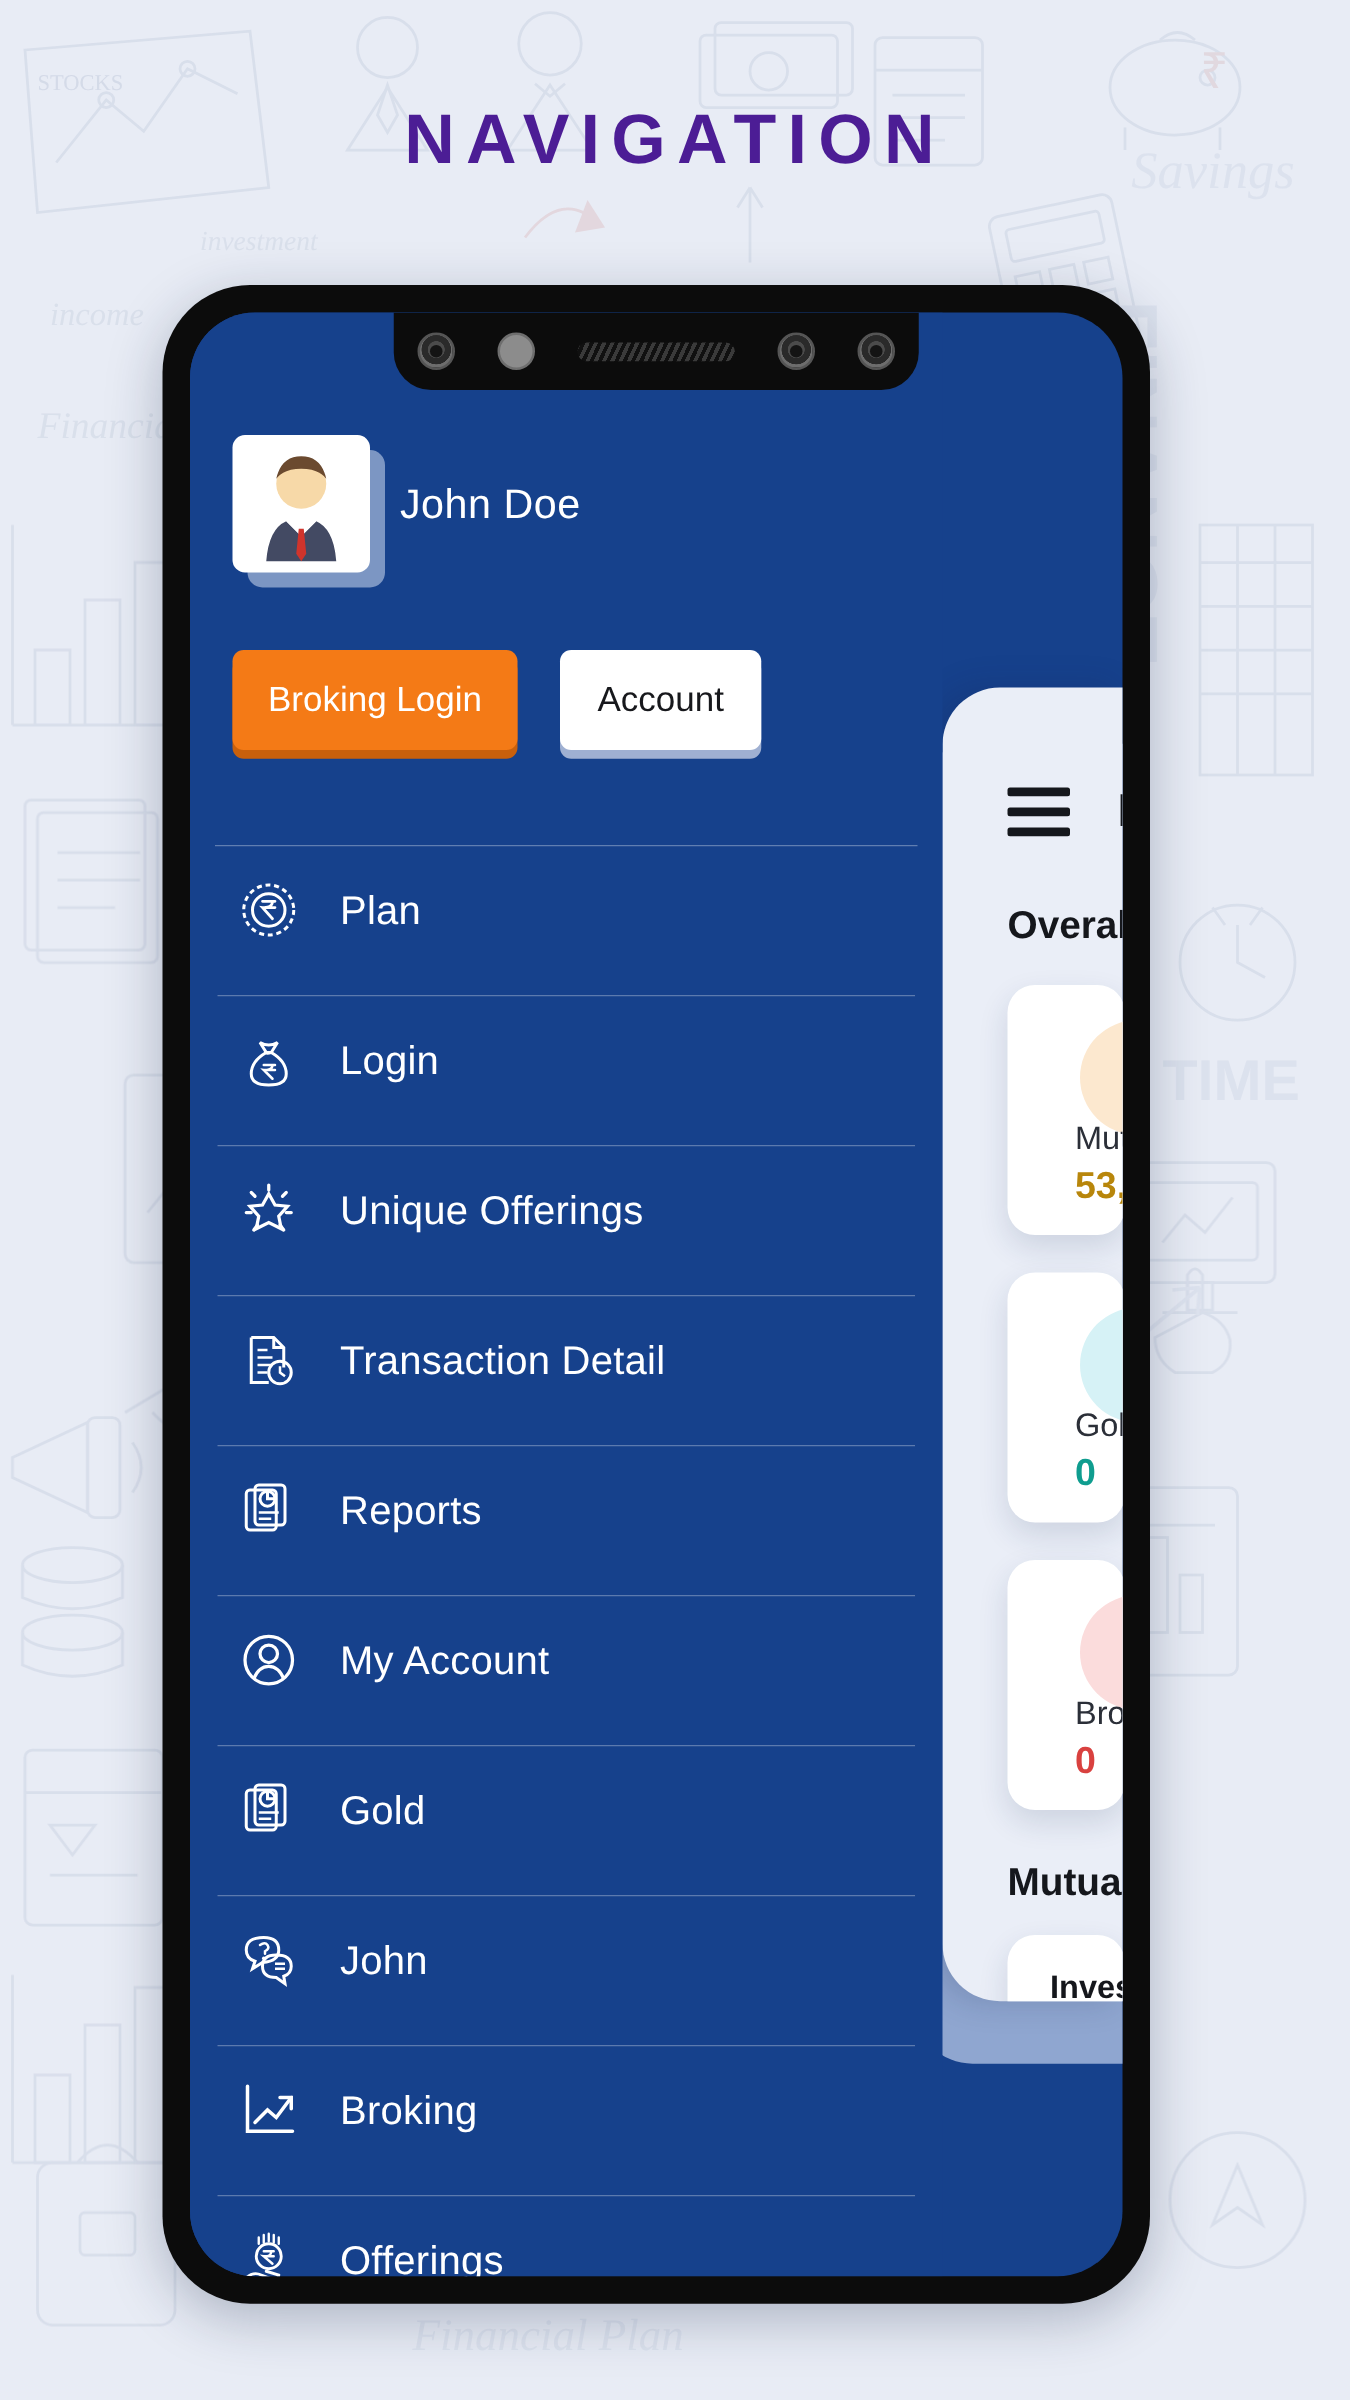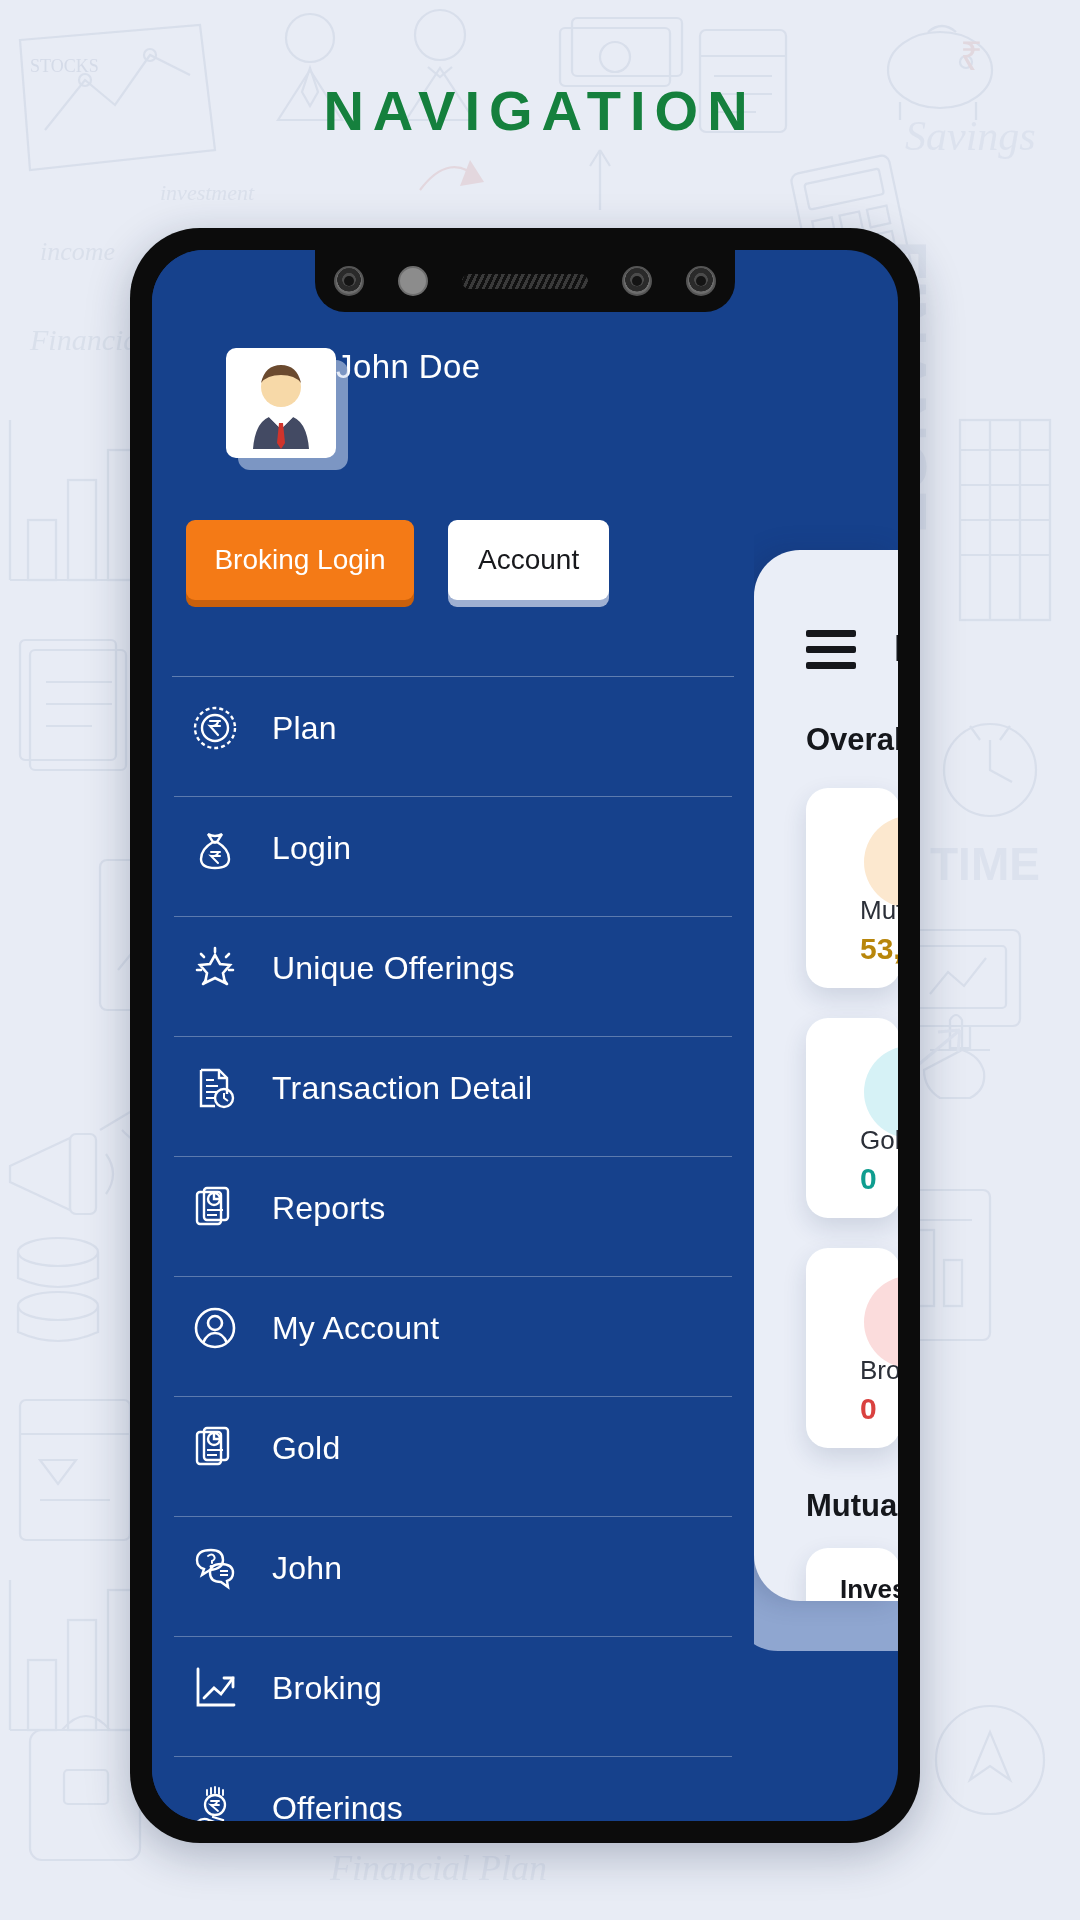--- a/index.html
+++ b/index.html
@@ -12,21 +12,21 @@
   }
 
   
   .bg-doodles{position:absolute;inset:0;z-index:0;opacity:.55;}
   .bg-doodles svg{width:100%;height:100%;}
 
   
   .page-title{
     position:absolute;top:78px;left:0;width:100%;
     text-align:center;z-index:3;
-    font-size:56px;font-weight:bold;letter-spacing:9px;color:#15803d;
+    font-size:56px;font-weight:bold;letter-spacing:9px;color:#4c1d95;
   }
 
   
   .phone{
     position:absolute; left:130px; top:228px;
     width:790px; height:1615px;
     background:#0c0c0c;
     border-radius:70px;
     z-index:2;
     box-shadow:0 12px 44px rgba(20,35,70,.28);
@@ -46,21 +46,21 @@
   .cam::after{content:"";display:block;width:10px;height:10px;margin:8px auto;border-radius:50%;background:#141414;}
   .dot{width:30px;height:30px;background:#8c8c8c;border:2px solid #6e6e6e;}
   .speaker{width:126px;height:15px;border-radius:8px;
     background:repeating-linear-gradient(115deg,#3a3a3a 0 3px,#101010 3px 6px);}
 
   
   .drawer{
     position:absolute;inset:0;background:#16418c;z-index:10;
     padding:98px 0 0 0;
   }
-  .profile{display:flex;align-items:flex-start;padding:0 34px;margin-left:40px;}
+  .profile{display:flex;align-items:center;padding:0 34px;gap:24px;}
   .avatar-shadow{position:relative;}
   .avatar-shadow::after{
     content:"";position:absolute;left:12px;top:12px;width:110px;height:110px;
     background:rgba(210,220,240,.55);border-radius:12px;z-index:0;
   }
   .avatar{
     position:relative;z-index:1;
     width:110px;height:110px;background:#fff;border-radius:10px;
     display:flex;align-items:center;justify-content:center;overflow:hidden;
   }

